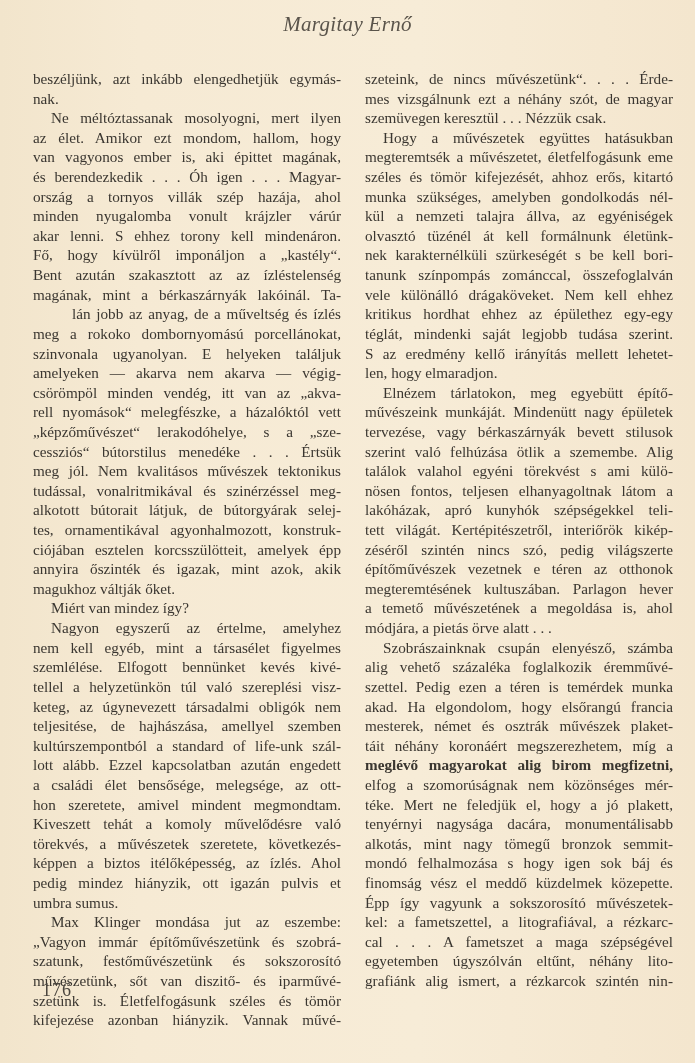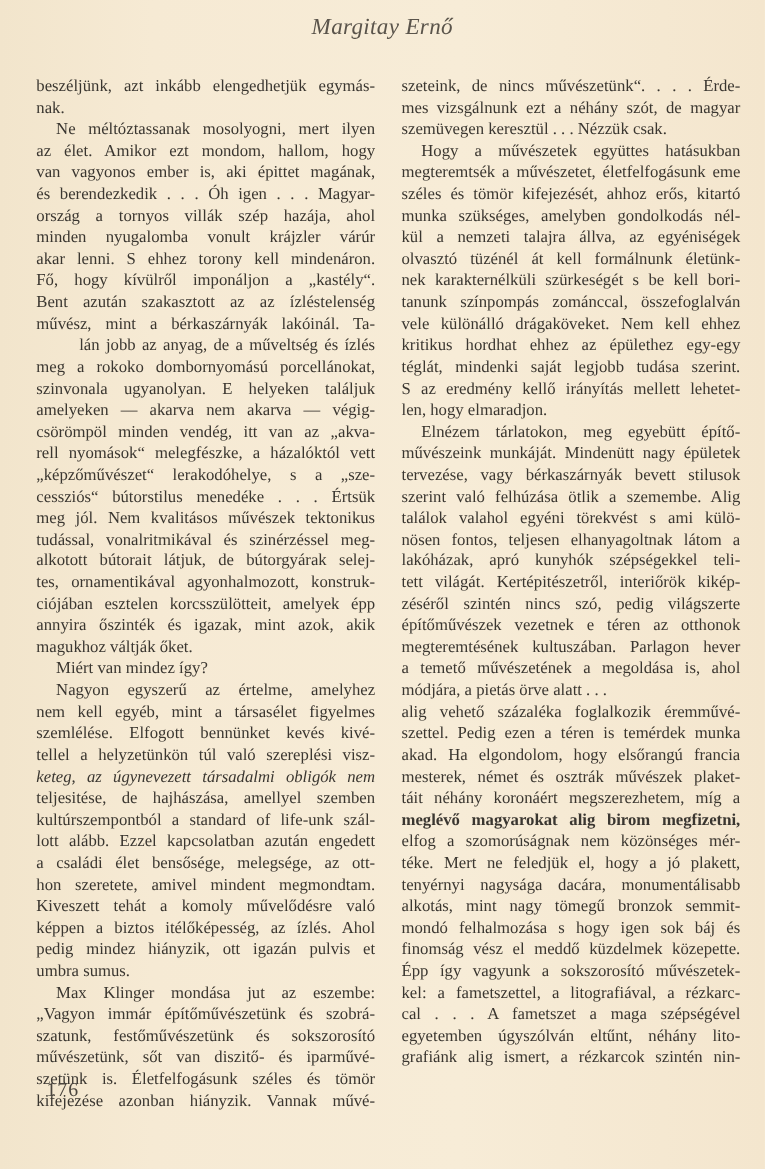--- a/index.html
+++ b/index.html
@@ -46,48 +46,49 @@
       <span class="line last" style="height: 19.6122px; line-height: 19.6122px;">nak.</span>
       <span class="line indent" style="height: 19.6122px; line-height: 19.6122px;">Ne méltóztassanak mosolyogni, mert ilyen</span>
       <span class="line" style="height: 19.6122px; line-height: 19.6122px;">az élet. Amikor ezt mondom, hallom, hogy</span>
       <span class="line" style="height: 19.6122px; line-height: 19.6122px;">van vagyonos ember is, aki épittet magának,</span>
       <span class="line" style="height: 19.6122px; line-height: 19.6122px;">és berendezkedik . . . Óh igen . . . Magyar-</span>
       <span class="line" style="height: 19.6122px; line-height: 19.6122px;">ország a tornyos villák szép hazája, ahol</span>
       <span class="line" style="height: 19.6122px; line-height: 19.6122px;">minden nyugalomba vonult krájzler várúr</span>
       <span class="line" style="height: 19.6122px; line-height: 19.6122px;">akar lenni. S ehhez torony kell mindenáron.</span>
       <span class="line" style="height: 19.6122px; line-height: 19.6122px;">Fő, hogy kívülről imponáljon a „kastély“.</span>
       <span class="line" style="height: 19.6122px; line-height: 19.6122px;">Bent azután szakasztott az az ízléstelenség</span>
-      <span class="line" style="height: 19.6122px; line-height: 19.6122px;">művész, mint a bérkaszárnyák lakóinál. Ta-</span>
+      <span class="line" style="height: 19.6122px; line-height: 19.6122px;">magának, mint a bérkaszárnyák lakóinál. Ta-</span>
       <span class="line" style="height: 19.6122px; line-height: 19.6122px; margin-left: 39px;">lán jobb az anyag, de a műveltség és ízlés</span>
       <span class="line" style="height: 19.6122px; line-height: 19.6122px;">meg a rokoko dombornyomású porcellánokat,</span>
       <span class="line" style="height: 19.6122px; line-height: 19.6122px;">szinvonala ugyanolyan. E helyeken találjuk</span>
       <span class="line" style="height: 19.6122px; line-height: 19.6122px;">amelyeken — akarva nem akarva — végig-</span>
       <span class="line" style="height: 19.6122px; line-height: 19.6122px;">csörömpöl minden vendég, itt van az „akva-</span>
       <span class="line" style="height: 19.6122px; line-height: 19.6122px;">rell nyomások“ melegfészke, a házalóktól vett</span>
       <span class="line" style="height: 19.6122px; line-height: 19.6122px;">„képzőművészet“ lerakodóhelye, s a „sze-</span>
       <span class="line" style="height: 19.6122px; line-height: 19.6122px;">cessziós“ bútorstilus menedéke . . . Értsük</span>
       <span class="line" style="height: 19.6122px; line-height: 19.6122px;">meg jól. Nem kvalitásos művészek tektonikus</span>
       <span class="line" style="height: 19.6122px; line-height: 19.6122px;">tudással, vonalritmikával és szinérzéssel meg-</span>
       <span class="line" style="height: 19.6122px; line-height: 19.6122px;">alkotott bútorait látjuk, de bútorgyárak selej-</span>
       <span class="line" style="height: 19.6122px; line-height: 19.6122px;">tes, ornamentikával agyonhalmozott, konstruk-</span>
       <span class="line" style="height: 19.6122px; line-height: 19.6122px;">ciójában esztelen korcsszülötteit, amelyek épp</span>
       <span class="line" style="height: 19.6122px; line-height: 19.6122px;">annyira őszinték és igazak, mint azok, akik</span>
       <span class="line last" style="height: 19.6122px; line-height: 19.6122px;">magukhoz váltják őket.</span>
       <span class="line indent last" style="height: 19.6122px; line-height: 19.6122px;">Miért van mindez így?</span>
       <span class="line indent" style="height: 19.6122px; line-height: 19.6122px;">Nagyon egyszerű az értelme, amelyhez</span>
       <span class="line" style="height: 19.6122px; line-height: 19.6122px;">nem kell egyéb, mint a társasélet figyelmes</span>
       <span class="line" style="height: 19.6122px; line-height: 19.6122px;">szemlélése. Elfogott bennünket kevés kivé-</span>
       <span class="line" style="height: 19.6122px; line-height: 19.6122px;">tellel a helyzetünkön túl való szereplési visz-</span>
-      <span class="line" style="height: 19.6122px; line-height: 19.6122px; font-style: italic;">keteg, az úgynevezett társadalmi obligók nem</span>
+      <span class="line" style="height: 19.6122px; line-height: 19.6122px;">keteg, az úgynevezett társadalmi obligók nem</span>
       <span class="line" style="height: 19.6122px; line-height: 19.6122px;">teljesitése, de hajhászása, amellyel szemben</span>
       <span class="line" style="height: 19.6122px; line-height: 19.6122px;">kultúrszempontból a standard of life-unk szál-</span>
       <span class="line" style="height: 19.6122px; line-height: 19.6122px;">lott alább. Ezzel kapcsolatban azután engedett</span>
       <span class="line" style="height: 19.6122px; line-height: 19.6122px;">a családi élet bensősége, melegsége, az ott-</span>
       <span class="line" style="height: 19.6122px; line-height: 19.6122px;">hon szeretete, amivel mindent megmondtam.</span>
       <span class="line" style="height: 19.6122px; line-height: 19.6122px;">Kiveszett tehát a komoly művelődésre való</span>
+      <span class="line" style="height: 19.6122px; line-height: 19.6122px;">törekvés, a művészetek szeretete, következés-</span>
       <span class="line" style="height: 19.6122px; line-height: 19.6122px;">képpen a biztos itélőképesség, az ízlés. Ahol</span>
       <span class="line" style="height: 19.6122px; line-height: 19.6122px;">pedig mindez hiányzik, ott igazán pulvis et</span>
       <span class="line last" style="height: 19.6122px; line-height: 19.6122px;">umbra sumus.</span>
       <span class="line indent" style="height: 19.6122px; line-height: 19.6122px; font-family: Liberation Serif, serif;">Max Klinger mondása jut az eszembe:</span>
       <span class="line" style="height: 19.6122px; line-height: 19.6122px;">„Vagyon immár építőművészetünk és szobrá-</span>
       <span class="line" style="height: 19.6122px; line-height: 19.6122px;">szatunk, festőművészetünk és sokszorosító</span>
       <span class="line" style="height: 19.6122px; line-height: 19.6122px;">művészetünk, sőt van diszitő- és iparművé-</span>
       <span class="line" style="height: 19.6122px; line-height: 19.6122px;">szetünk is. Életfelfogásunk széles és tömör</span>
       <span class="line" style="height: 19.6122px; line-height: 19.6122px;">kifejezése azonban hiányzik. Vannak művé-</span>
     </div>
@@ -114,20 +115,21 @@
       <span class="line" style="height: 19.6122px; line-height: 19.6122px;">szerint való felhúzása ötlik a szemembe. Alig</span>
       <span class="line" style="height: 19.6122px; line-height: 19.6122px;">találok valahol egyéni törekvést s ami külö-</span>
       <span class="line" style="height: 19.6122px; line-height: 19.6122px;">nösen fontos, teljesen elhanyagoltnak látom a</span>
       <span class="line" style="height: 19.6122px; line-height: 19.6122px;">lakóházak, apró kunyhók szépségekkel teli-</span>
       <span class="line" style="height: 19.6122px; line-height: 19.6122px;">tett világát. Kertépitészetről, interiőrök kikép-</span>
       <span class="line" style="height: 19.6122px; line-height: 19.6122px;">zéséről szintén nincs szó, pedig világszerte</span>
       <span class="line" style="height: 19.6122px; line-height: 19.6122px;">építőművészek vezetnek e téren az otthonok</span>
       <span class="line" style="height: 19.6122px; line-height: 19.6122px;">megteremtésének kultuszában. Parlagon hever</span>
       <span class="line" style="height: 19.6122px; line-height: 19.6122px;">a temető művészetének a megoldása is, ahol</span>
       <span class="line last" style="height: 19.6122px; line-height: 19.6122px;">módjára, a pietás örve alatt . . .</span>
+      <span class="line indent" style="height: 19.6122px; line-height: 19.6122px;">Szobrászainknak csupán elenyésző, számba</span>
       <span class="line" style="height: 19.6122px; line-height: 19.6122px;">alig vehető százaléka foglalkozik éremművé-</span>
       <span class="line" style="height: 19.6122px; line-height: 19.6122px;">szettel. Pedig ezen a téren is temérdek munka</span>
       <span class="line" style="height: 19.6122px; line-height: 19.6122px;">akad. Ha elgondolom, hogy elsőrangú francia</span>
       <span class="line" style="height: 19.6122px; line-height: 19.6122px;">mesterek, német és osztrák művészek plaket-</span>
       <span class="line" style="height: 19.6122px; line-height: 19.6122px;">táit néhány koronáért megszerezhetem, míg a</span>
       <span class="line" style="height: 19.6122px; line-height: 19.6122px; font-weight: bold;">meglévő magyarokat alig birom megfizetni,</span>
       <span class="line" style="height: 19.6122px; line-height: 19.6122px;">elfog a szomorúságnak nem közönséges mér-</span>
       <span class="line" style="height: 19.6122px; line-height: 19.6122px;">téke. Mert ne feledjük el, hogy a jó plakett,</span>
       <span class="line" style="height: 19.6122px; line-height: 19.6122px;">tenyérnyi nagysága dacára, monumentálisabb</span>
       <span class="line" style="height: 19.6122px; line-height: 19.6122px;">alkotás, mint nagy tömegű bronzok semmit-</span>

